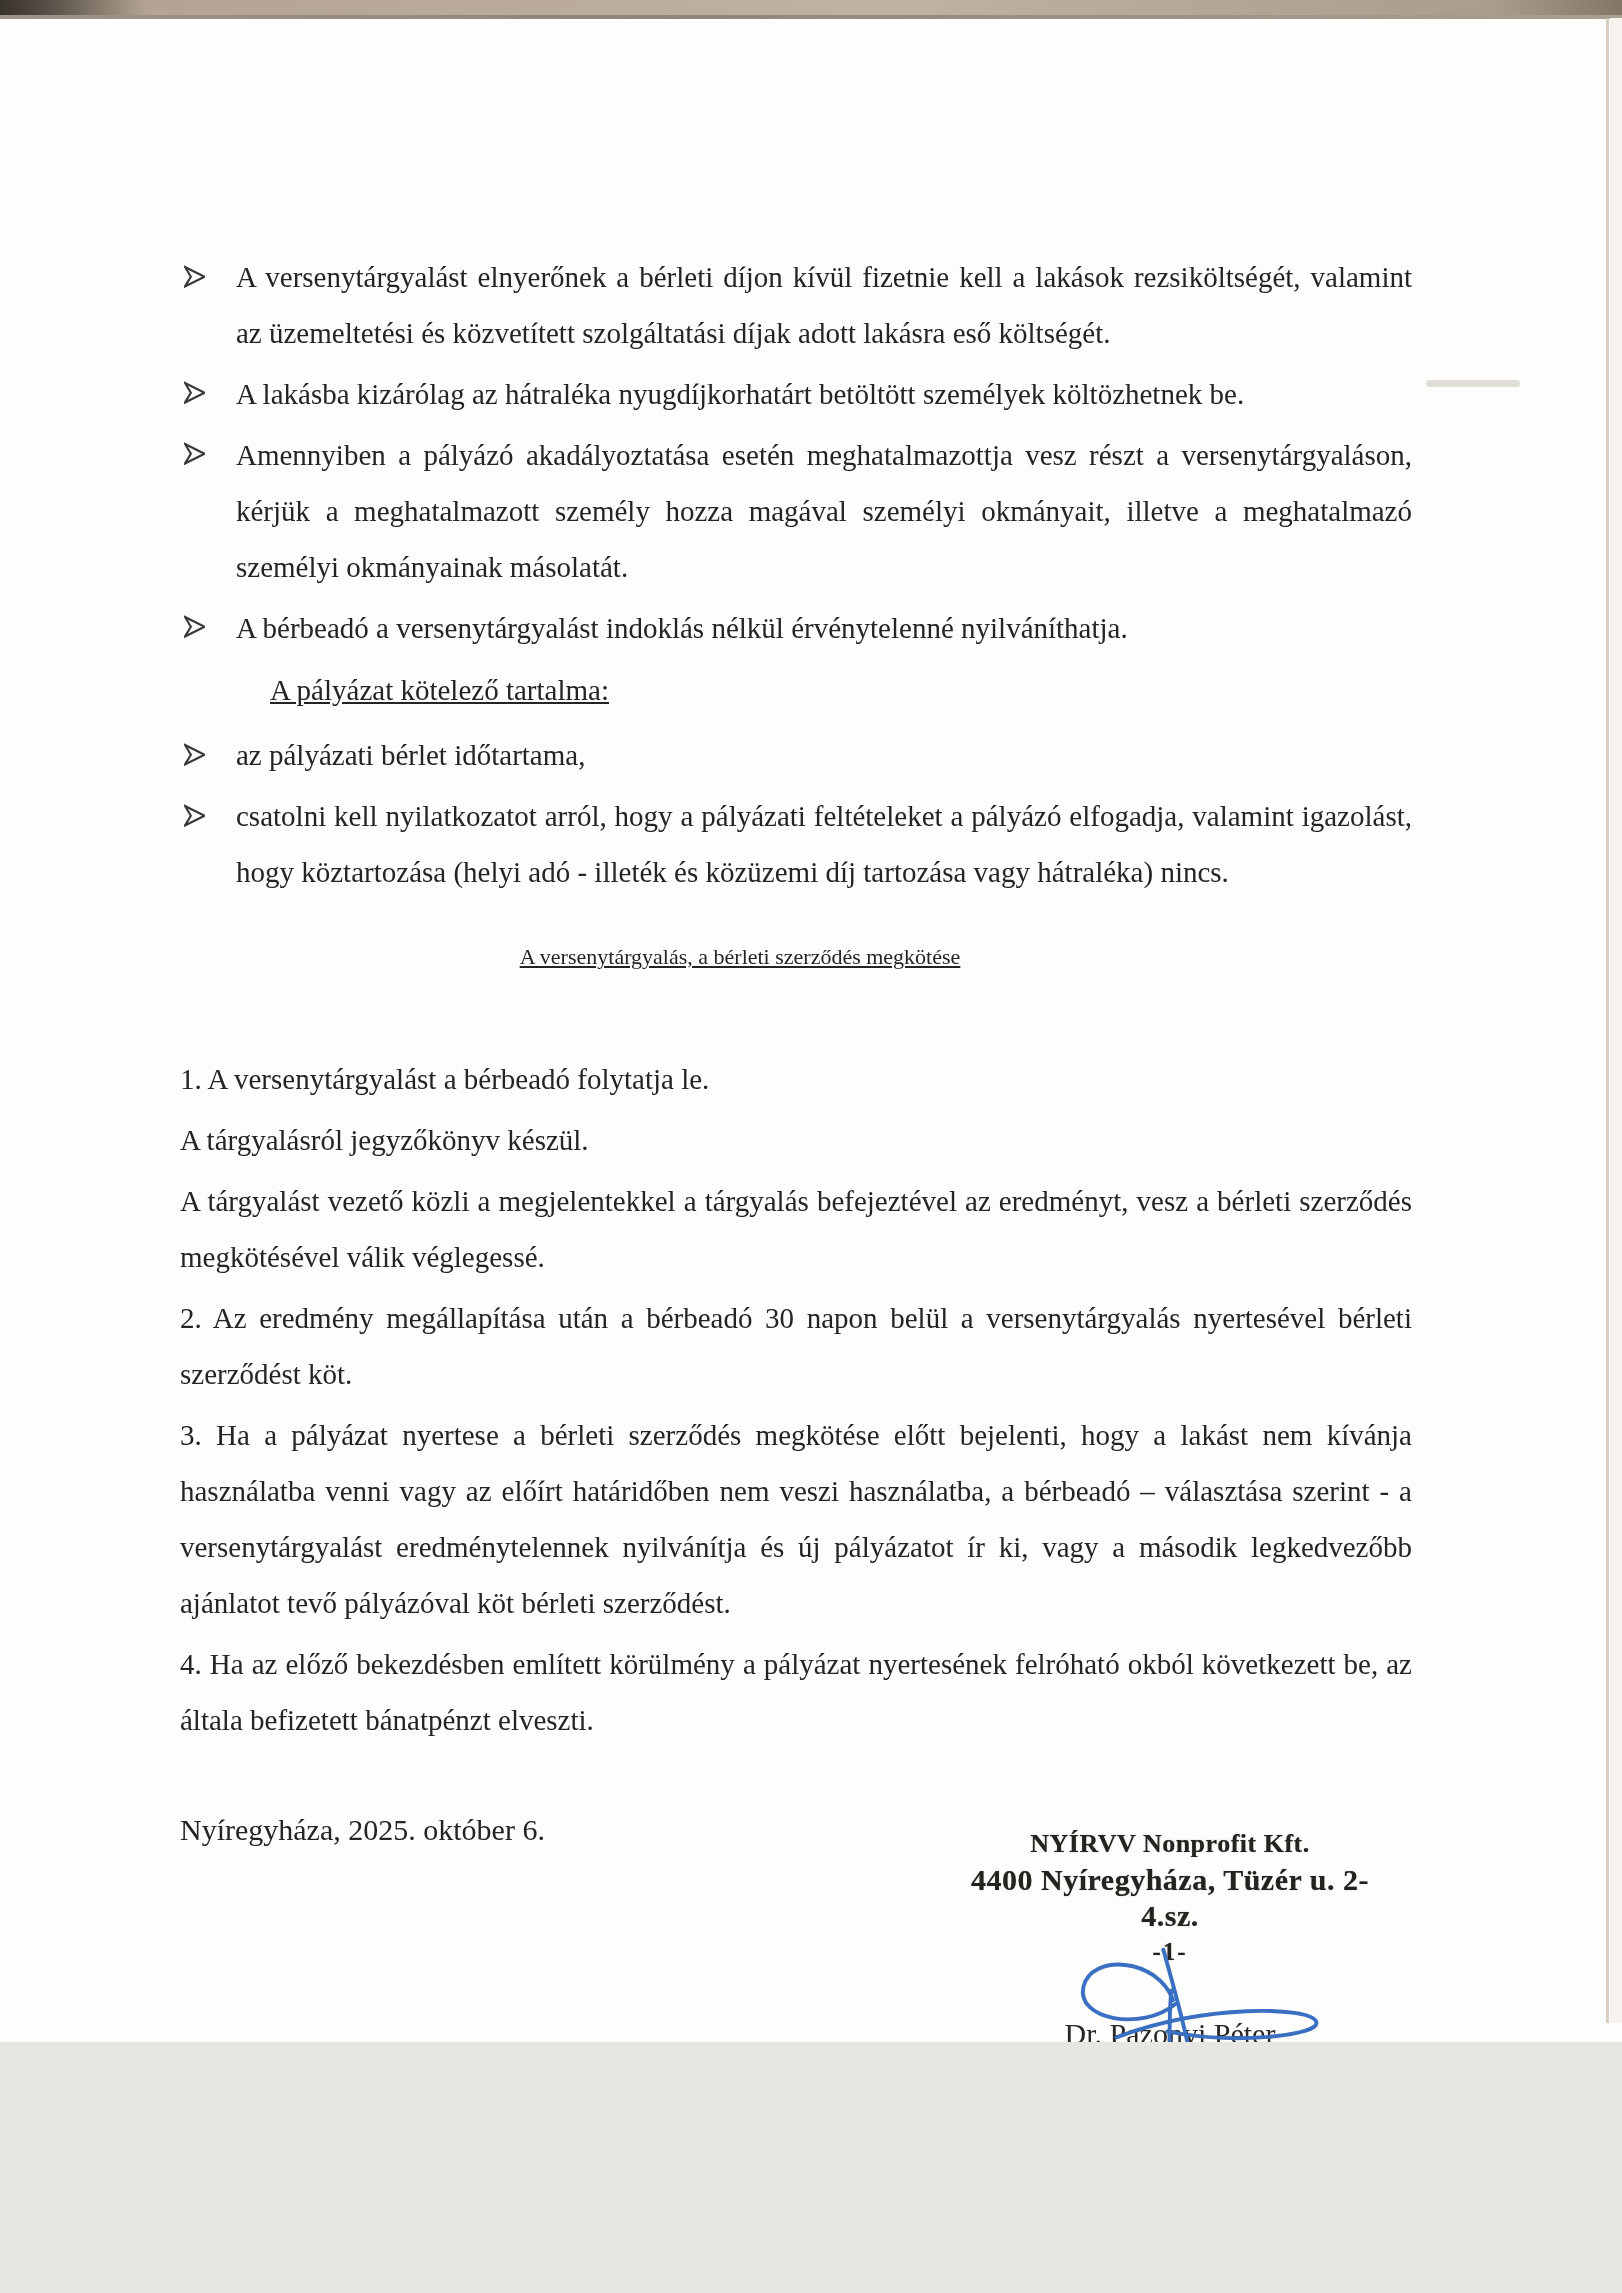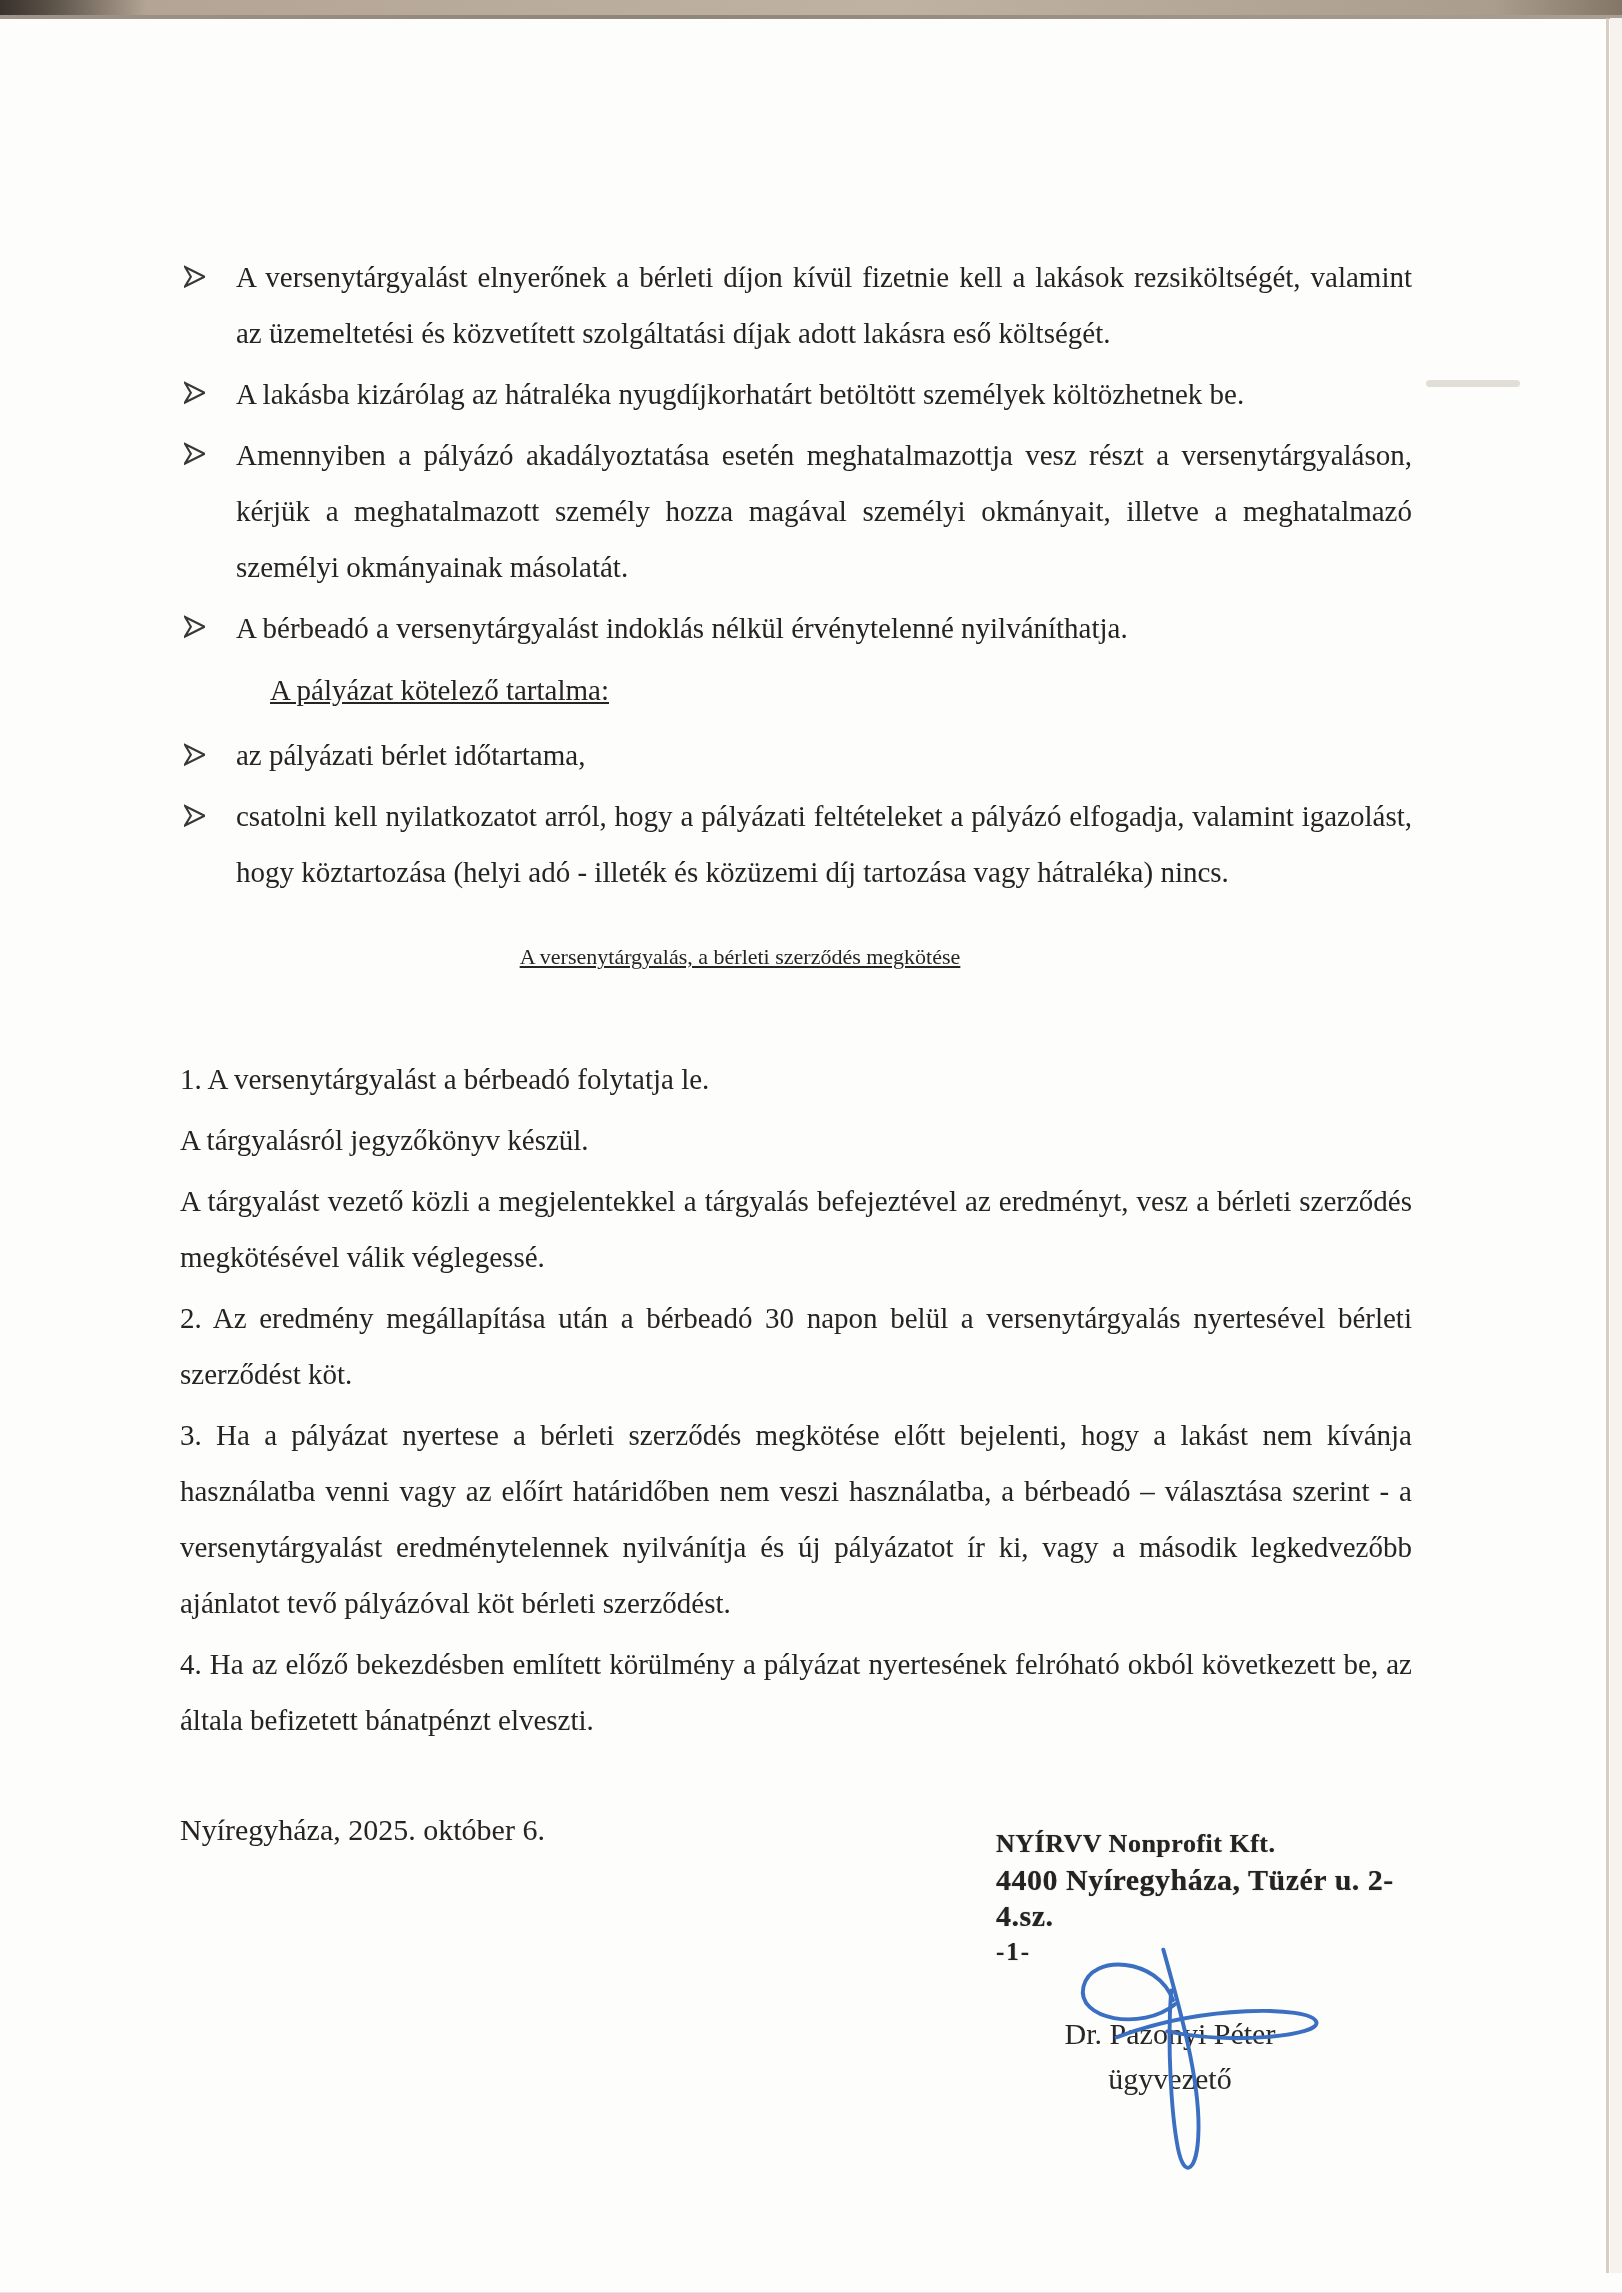--- a/index.html
+++ b/index.html
@@ -1,18 +1,18 @@
 <!DOCTYPE html>
 <html lang="hu"><head>
 <meta charset="utf-8">
 <style>
   html,body{margin:0;padding:0;background:#e8e6e2;}
   .page{
     position:relative;
-    width:1623px;height:2292px;
+    width:1623px;height:2042px;
     background:#fdfdfb;
     overflow:hidden;
     font-family:"Liberation Serif","DejaVu Serif",serif;
     color:#262422;
   }
   
   .scan-top{
     position:absolute;top:0;left:0;right:0;height:14.6px;
     background:linear-gradient(90deg,#37322c 0%,#5f564c 3.5%,#b3a494 9%,#c0b2a2 55%,#ab9d8d 92%,#837666 100%);
   }
@@ -55,22 +55,22 @@
     font-size:29px;
   }
   .sec2{
     text-align:center;margin:29px 112px 66px 0;
     font-size:22px;
   }
   .paras p{margin:0 0 4.9px 0;text-align:justify;}
   .date-line{margin-top:54px;font-size:30px;}
   
   .stamp{
-    position:absolute;left:996px;top:1826px;width:400px;
-    font-weight:bold;color:#252320;
+    position:absolute;left:970px;top:1826px;width:400px;
+    text-align:center;font-weight:bold;color:#252320;
     font-size:26px;line-height:36px;letter-spacing:0.5px;
     text-shadow:0 0 1px rgba(40,35,30,.55);
   }
   .stamp .s2{font-size:30px;}
   .stamp .s3{font-size:25px;letter-spacing:2px;}
   .sig-name{
     position:absolute;left:970px;top:2011px;width:400px;
     text-align:center;font-size:30px;line-height:45px;color:#2a2826;
   }
   .sig-ink{

